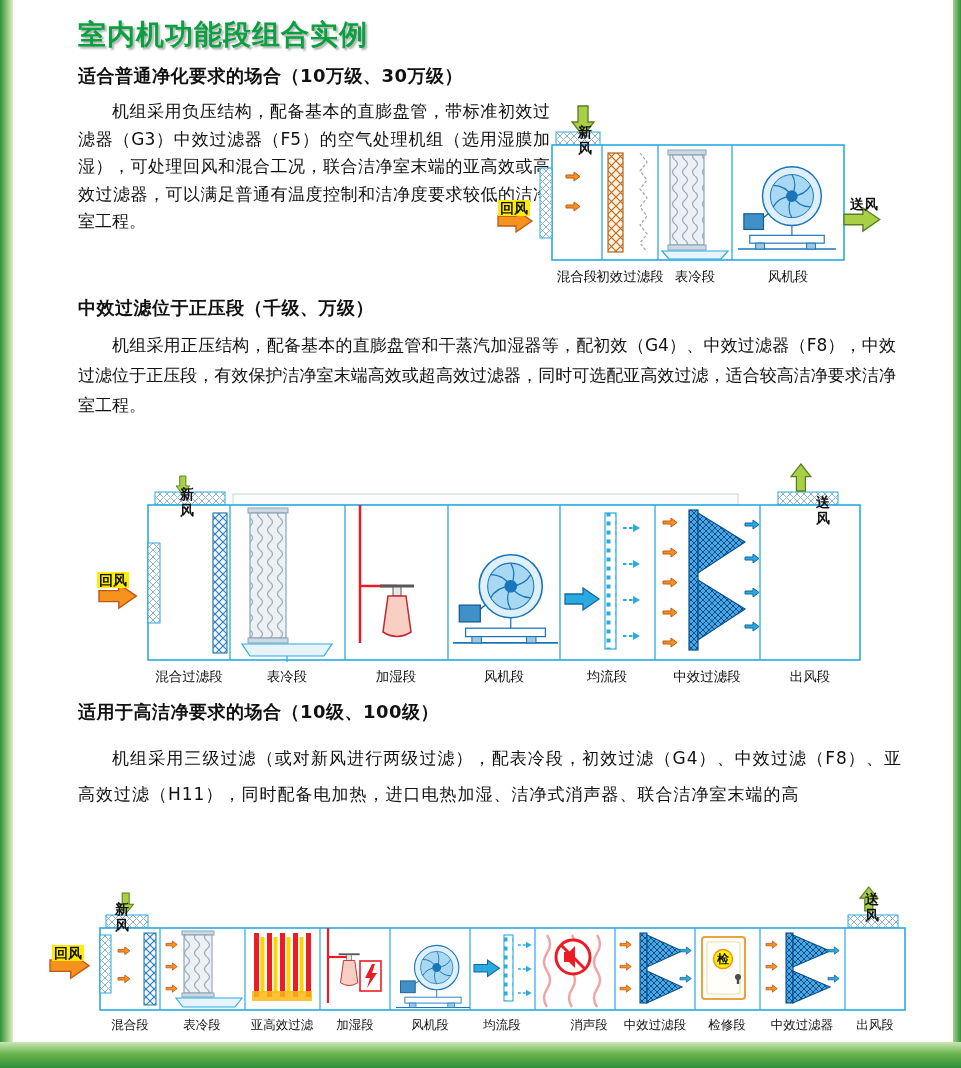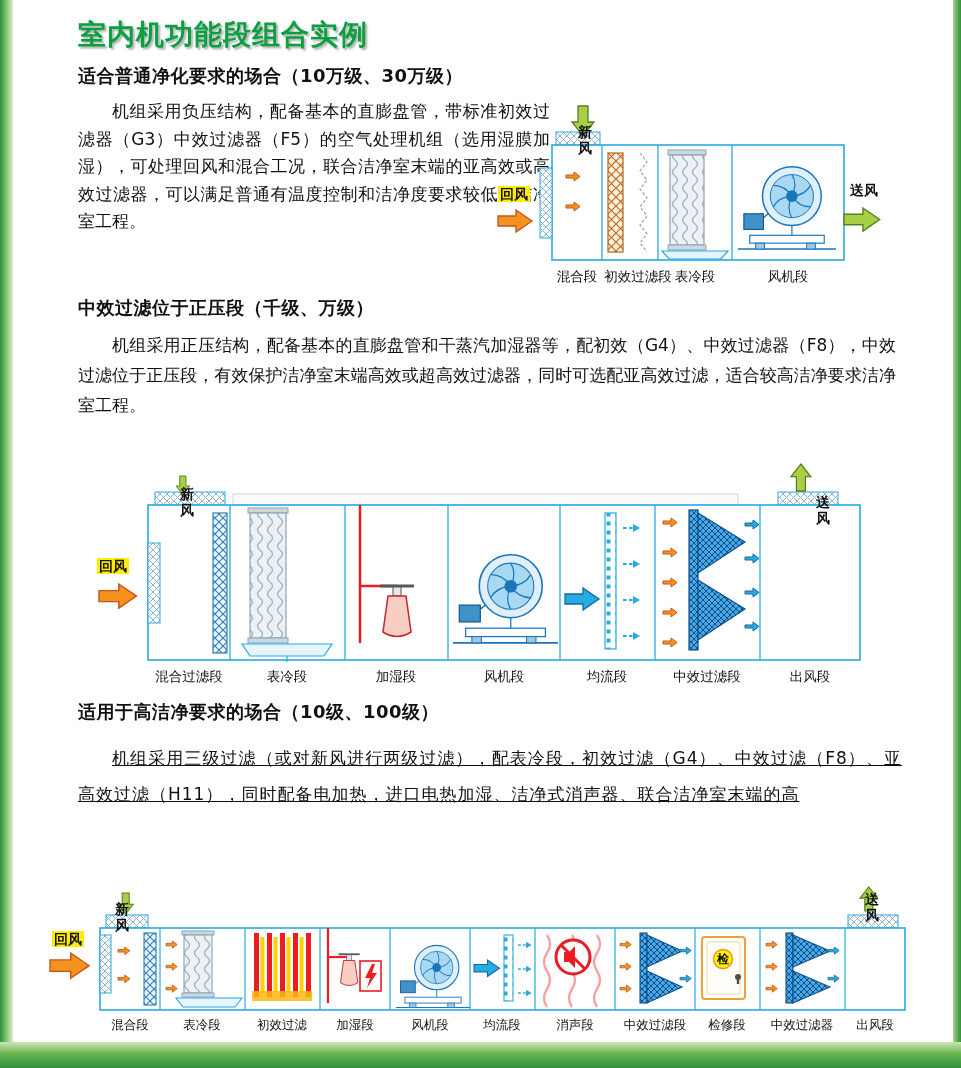--- a/index.html
+++ b/index.html
@@ -15,30 +15,30 @@
                 background:linear-gradient(180deg,#cde6b8,#6ab54e 45%,#2f8f3a); }
 
   .title { position:absolute; left:78px; top:16px; font-size:28px; font-weight:bold;
            color:#0aa03f; letter-spacing:1px; text-shadow:2px 2px 2px rgba(100,100,100,.5); }
   .h2 { position:absolute; left:78px; font-size:18px; font-weight:bold; letter-spacing:.5px; }
   #h1 { top:64px; }  #h2 { top:296px; }  #h3 { top:700px; }
 
   .p { position:absolute; font-size:17px; text-align:justify; text-indent:2em; }
   #p1 { left:78px; top:98px;  width:472px; line-height:27.5px; }
   #p2 { left:78px; top:330px; width:818px; line-height:30px; }
-  #p3 { left:78px; top:740px; width:824px; line-height:36px; letter-spacing:1px;text-decoration:underline; }
+  #p3 { left:78px; top:740px; width:824px; line-height:36px; letter-spacing:1px; }
 
   .diagram { position:absolute; }
   #d1 { left:490px; top:80px;  width:430px; height:215px; }
   #d2 { left:55px;  top:438px; width:850px; height:258px; }
   #d3 { left:42px;  top:845px; width:880px; height:200px; }
 
   .vlabel { position:absolute; width:17px; font-size:14px; font-weight:700;
             line-height:16px; text-align:right; word-break:break-all;margin-top:44px; }
-  .hlabel { position:absolute; font-size:14px; font-weight:700; white-space:nowrap; }
+  .hlabel { position:absolute; font-size:14px; font-weight:700; white-space:nowrap;margin-top:14px; }
   .ret    { background:#ffec00; padding:0 2px; }
   .slabel { position:absolute; transform:translateX(-50%); font-size:13.5px;
             font-weight:400; white-space:nowrap; }
   #d3 .slabel { font-size:12.5px; }
   .badge  { position:absolute; width:16px; font-size:12px; font-weight:700;
             text-align:center; line-height:16px; }
   svg { display:block; }
 </style>
 </head>
 <body>
@@ -146,21 +146,21 @@
       <rect x="178" y="165" width="38" height="5" fill="#cdd9e0" stroke="#8aa4b8" stroke-width="1"></rect>
       <polygon points="172,171 238,171 231,179 179,179" fill="#e8f4fb" stroke="#29abe2" stroke-width="1.2"></polygon>
     </g>
     <use href="#fanunit" transform="translate(248,73) scale(0.98)"></use>
     <use href="#arrow-r" transform="translate(354,128) scale(1.05)" fill="#a9cf46" stroke="#55801f" stroke-width="1.3"></use>
   </svg>
   <div class="vlabel" style="left:85px; top:0">新风</div>
   <div class="hlabel" style="left:8px; top:106px"><span class="ret">回风</span></div>
   <div class="hlabel" style="left:352px; top:102px; width:44px; text-align:center">送风</div>
   <div class="slabel" style="left:87px;  top:188px">混合段</div>
-  <div class="slabel" style="left:148px; top:188px">初效过滤段</div>
+  <div class="slabel" style="left:140px; top:188px">初效过滤段</div>
   <div class="slabel" style="left:205px; top:188px">表冷段</div>
   <div class="slabel" style="left:298px; top:188px">风机段</div>
 </div>
 
 <div class="h2" id="h2">中效过滤位于正压段（千级、万级）</div>
 <div class="p" id="p2">机组采用正压结构，配备基本的直膨盘管和干蒸汽加湿器等，配初效（G4）、中效过滤器（F8），中效过滤位于正压段，有效保护洁净室末端高效或超高效过滤器，同时可选配亚高效过滤，适合较高洁净要求洁净室工程。</div>
 
 <div class="diagram" id="d2">
   <svg width="850" height="258" viewBox="0 0 850 258">
     <rect x="178" y="56" width="505" height="11" fill="#fbfcfd" stroke="#c9d3da"></rect>
@@ -342,22 +342,22 @@
       <use href="#sarr" transform="translate(786,102) scale(0.8)"></use>
       <use href="#sarr" transform="translate(786,130) scale(0.8)"></use>
     </g>
   </svg>
   <div class="vlabel" style="left:70px; top:12px">新风</div>
   <div class="vlabel" style="left:820px; top:2px">送风</div>
   <div class="hlabel" style="left:10px; top:86px"><span class="ret">回风</span></div>
   <div class="badge" style="left:673px; top:106px">检</div>
   <div class="slabel" style="left:88px;    top:172px">混合段</div>
   <div class="slabel" style="left:160px;   top:172px">表冷段</div>
-  <div class="slabel" style="left:240px;   top:172px">初效过滤</div>
+  <div class="slabel" style="left:240px;   top:172px">亚高效过滤</div>
   <div class="slabel" style="left:313px;   top:172px">加湿段</div>
   <div class="slabel" style="left:388px;   top:172px">风机段</div>
   <div class="slabel" style="left:460px;   top:172px">均流段</div>
-  <div class="slabel" style="left:533px;   top:172px">消声段</div>
+  <div class="slabel" style="left:547px;   top:172px">消声段</div>
   <div class="slabel" style="left:613px;   top:172px">中效过滤段</div>
   <div class="slabel" style="left:685px;   top:172px">检修段</div>
   <div class="slabel" style="left:760px;   top:172px">中效过滤器</div>
   <div class="slabel" style="left:833px;   top:172px">出风段</div>
 </div>
 
 </body></html>

